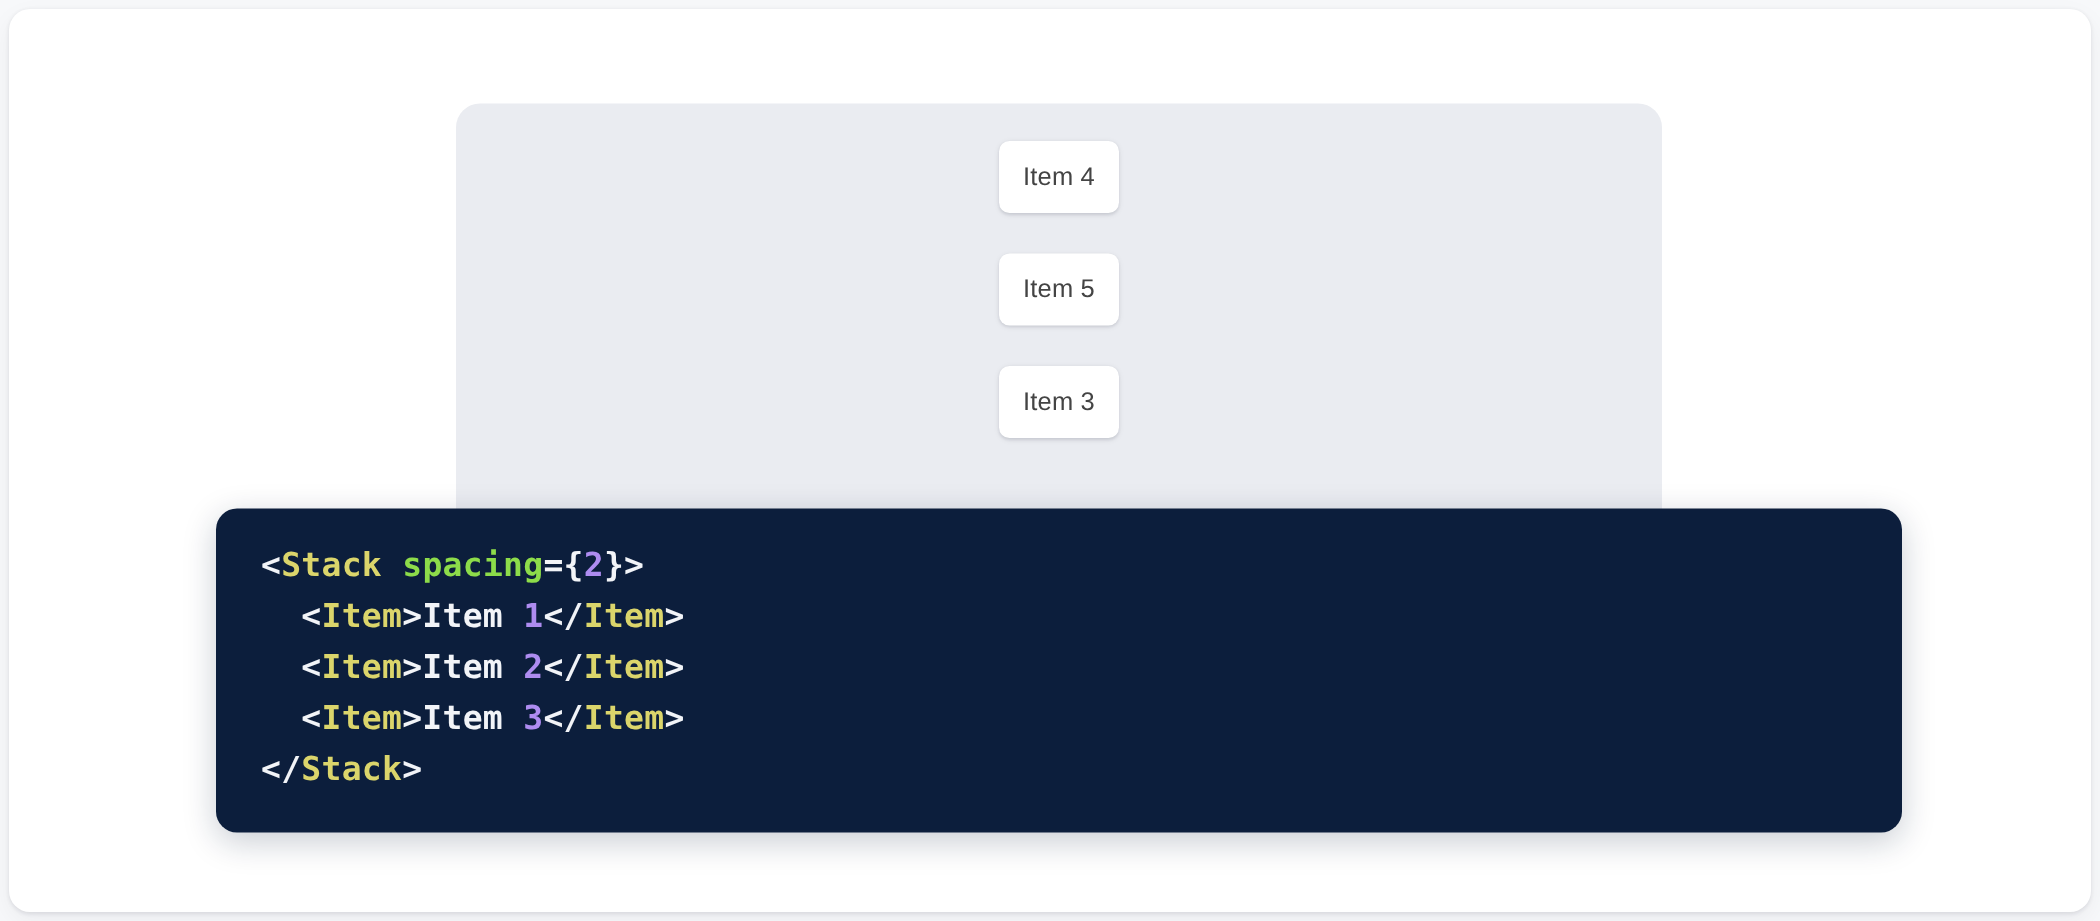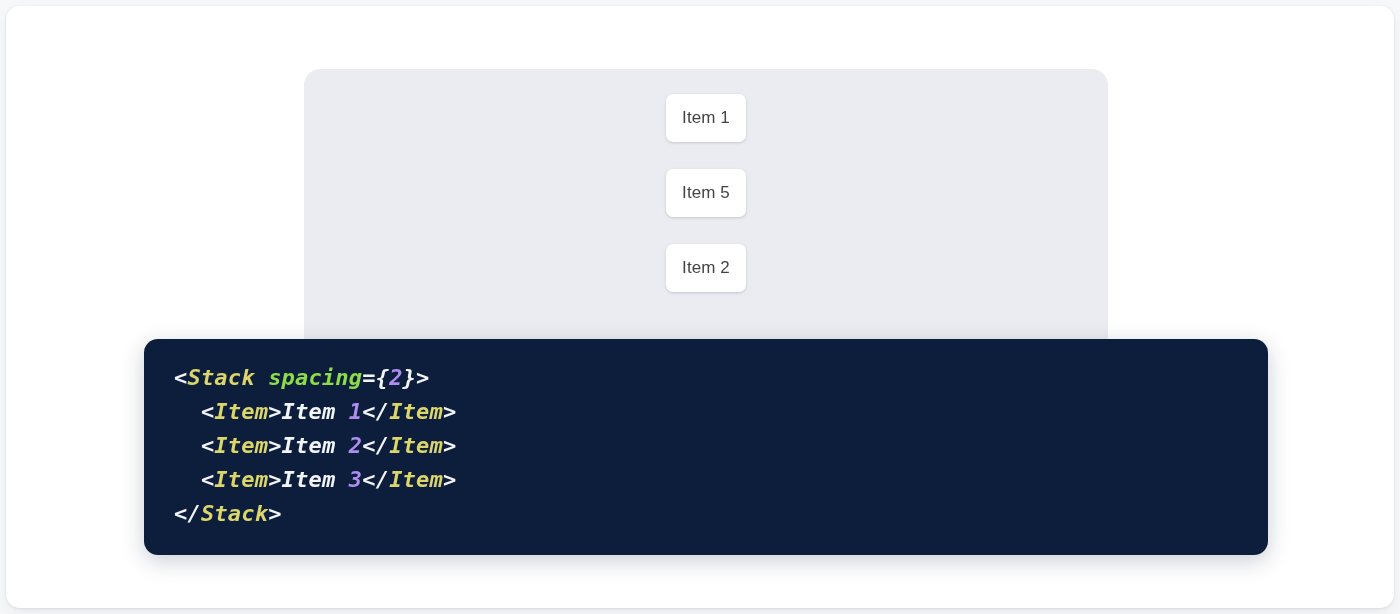--- a/index.html
+++ b/index.html
@@ -88,46 +88,45 @@
 
   .code-block pre {
     margin: 0;
     font-family: "DejaVu Sans Mono", "Liberation Mono", monospace;
     font-size: 22px;
     line-height: 34px;
     white-space: pre;
     color: #e8eaf0;
     font-weight: 700;
     letter-spacing: 0.2px;
-    font-style: italic;
   }
 
   .tok-punct { color: #f2f4f8; }
   .tok-tag   { color: #dbd56b; }
   .tok-attr  { color: #8ddc4a; }
   .tok-num   { color: #ae8cf0; }
   .tok-text  { color: #f2f4f8; }
 </style>
 </head>
 <body>
 
 <div id="stage">
   <div class="page-card">
 
     <div class="preview-panel">
       <div class="stack">
 
       <div class="stack-item">
-            <span>Item 1</span>
+            <span>Item 4</span>
           </div>
           <div class="stack-item">
             <span>Item 5</span>
           </div>
           <div class="stack-item">
-            <span>Item 2</span>
+            <span>Item 3</span>
           </div>
         </div>
     </div>
 
     <div class="code-block">
       <pre><code><span><span class="tok-punct">&lt;</span><span class="tok-tag">Stack</span><span class="tok-punct"> </span><span class="tok-attr">spacing</span><span class="tok-punct">={</span><span class="tok-num">2</span><span class="tok-punct">}&gt;</span></span>
 <span>  <span class="tok-punct">&lt;</span><span class="tok-tag">Item</span><span class="tok-punct">&gt;</span><span class="tok-text">Item </span><span class="tok-num">1</span><span class="tok-punct">&lt;/</span><span class="tok-tag">Item</span><span class="tok-punct">&gt;</span></span>
 <span>  <span class="tok-punct">&lt;</span><span class="tok-tag">Item</span><span class="tok-punct">&gt;</span><span class="tok-text">Item </span><span class="tok-num">2</span><span class="tok-punct">&lt;/</span><span class="tok-tag">Item</span><span class="tok-punct">&gt;</span></span>
 <span>  <span class="tok-punct">&lt;</span><span class="tok-tag">Item</span><span class="tok-punct">&gt;</span><span class="tok-text">Item </span><span class="tok-num">3</span><span class="tok-punct">&lt;/</span><span class="tok-tag">Item</span><span class="tok-punct">&gt;</span></span>
 <span><span class="tok-punct">&lt;/</span><span class="tok-tag">Stack</span><span class="tok-punct">&gt;</span></span></code></pre>

